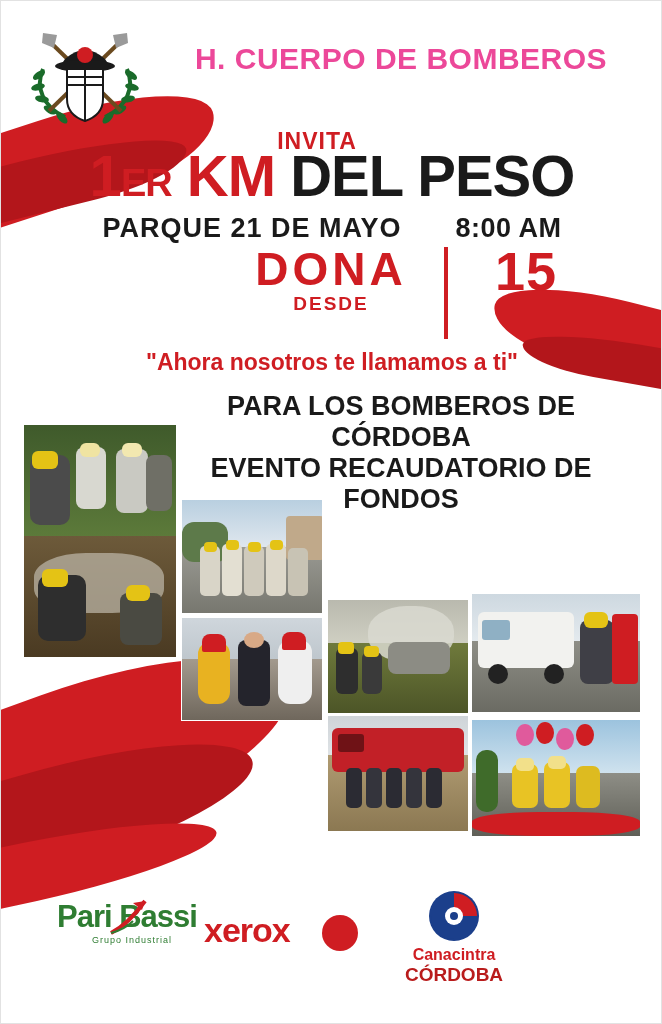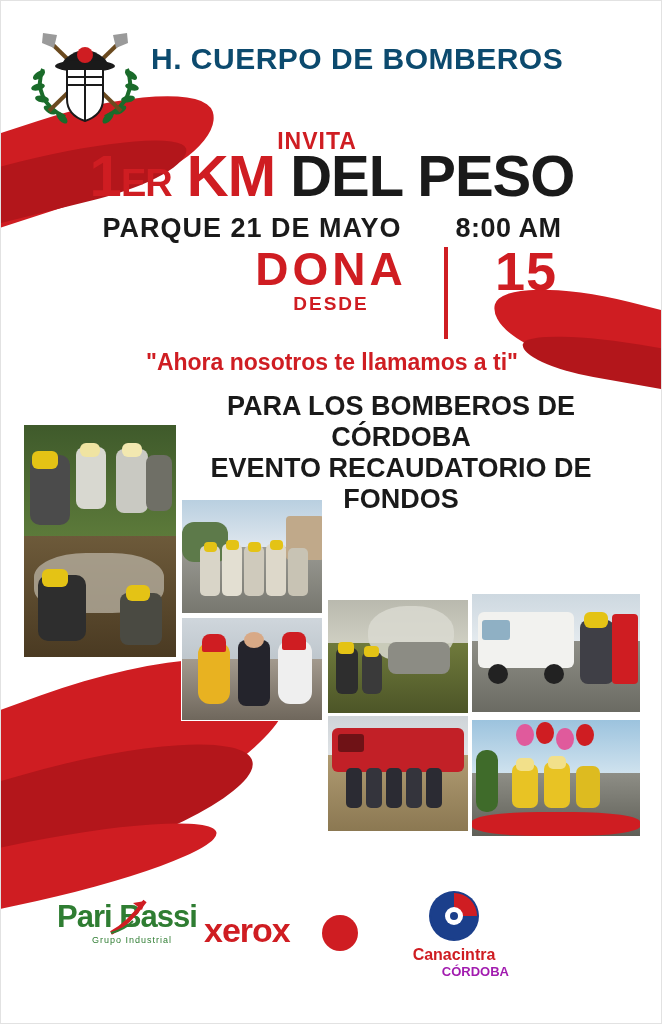--- a/index.html
+++ b/index.html
@@ -81,26 +81,26 @@
   }
   .crest {
     position: absolute;
     left: 24px; top: 6px;
     width: 120px; height: 104px;
   }
   .org-title {
     position: absolute;
     left: 150px; top: 22px;
     width: 500px;
-    color: #0c4a6e;
+    color: #ec4899;
     font-weight: bold;
     font-size: 30px;
     letter-spacing: 0.5px;
     line-height: 1.18;
-    text-align: left;
+    text-align: center;
     font-family: "Liberation Sans", sans-serif;
   }
   .org-title .l2 { display: block; }
 
   
   .invita {
     position: absolute;
     left: 0; top: 127px;
     width: 632px;
     text-align: center;
@@ -247,21 +247,21 @@
   }
   .ball {
     position: absolute; left: 118px; top: 4px;
     width: 36px; height: 36px; border-radius: 50%;
     background: #cf1d22;
   }
   .sp-canacintra {
     position: absolute; left: 398px; top: 8px; width: 110px; height: 100px; text-align:center;
   }
   .sp-canacintra .name { font-size: 16px; font-weight: bold; color: #cf1d22; margin-top:3px;}
-  .sp-canacintra .city { font-size: 13px; font-weight: bold; color: #a21caf; text-align: right; }
+  .sp-canacintra .city { font-size: 19px; font-weight: bold; color: #b91c1c; }
   .sp-cafetos {
     position: absolute; left: 508px; top: 12px; width: 140px; height: 90px; text-align:center;
   }
   .sp-cafetos .circle {
     width: 56px; height: 56px; border-radius: 50%; background: #2b8a3e;
     margin: 0 auto;
     position: relative;
   }
   .sp-cafetos .name { font-size: 19px; font-weight: bold; color: #2b8a3e; margin-top: 2px; letter-spacing:-0.5px;}
 </style>

